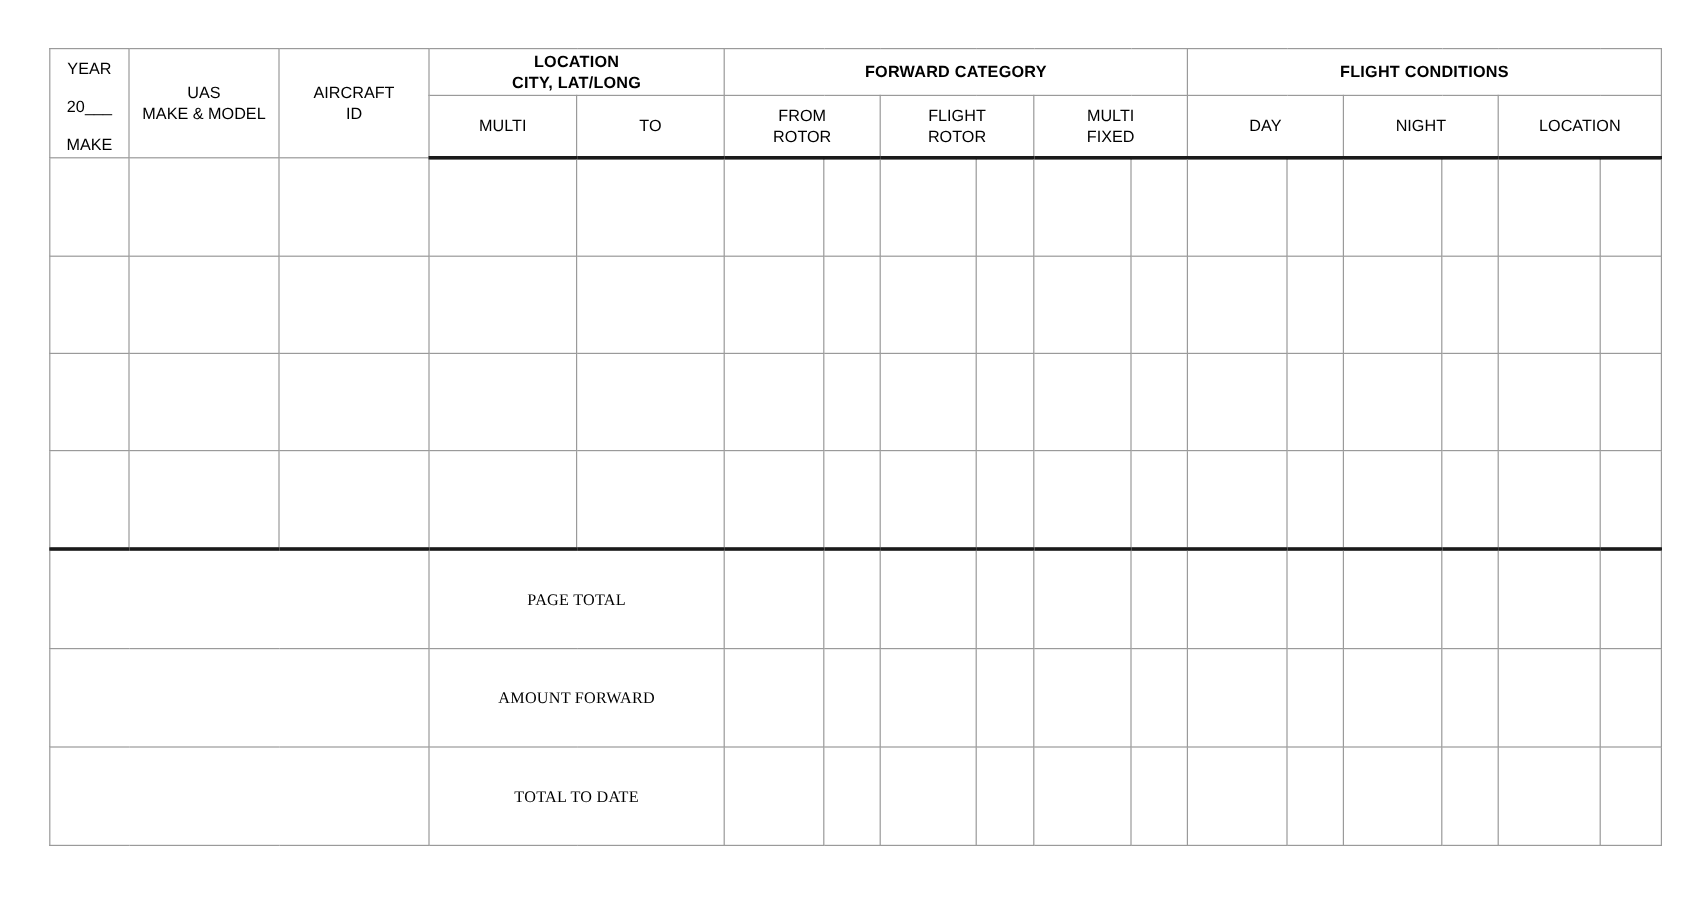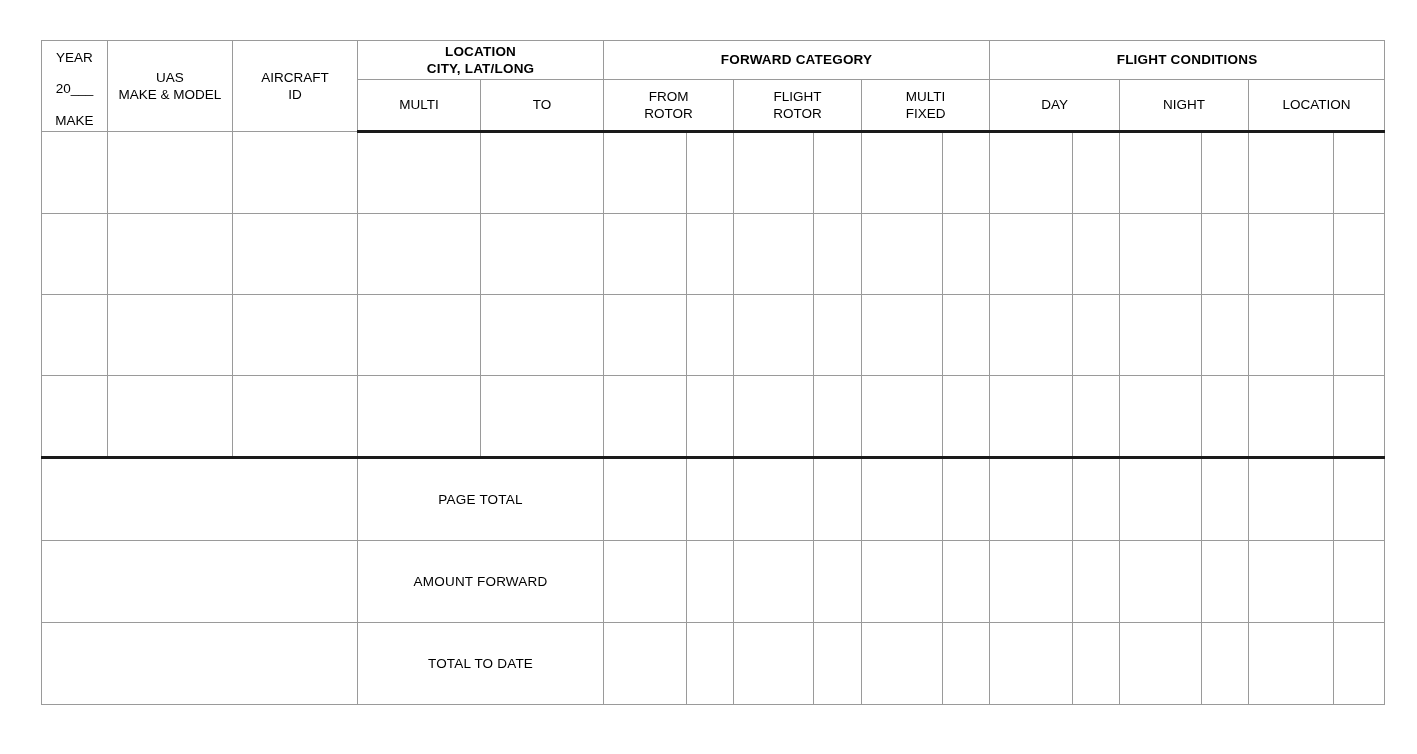--- a/index.html
+++ b/index.html
@@ -101,20 +101,21 @@
     background: #ffffff;
   }
   td.sumlabel {
     border: none;
     background: #ffffff;
     text-align: right;
     padding-right: 10px;
     font-size: 14px;
     vertical-align: middle;
     letter-spacing: 0.2px;
+    font-family: Liberation Serif, serif;
   }
   
   td.sumcell { border: 1px solid #9a9a9a; }
 </style>
 </head>
 <body>
 
 <div id="logsheet">
   <table class="logtable">
     <colgroup>

